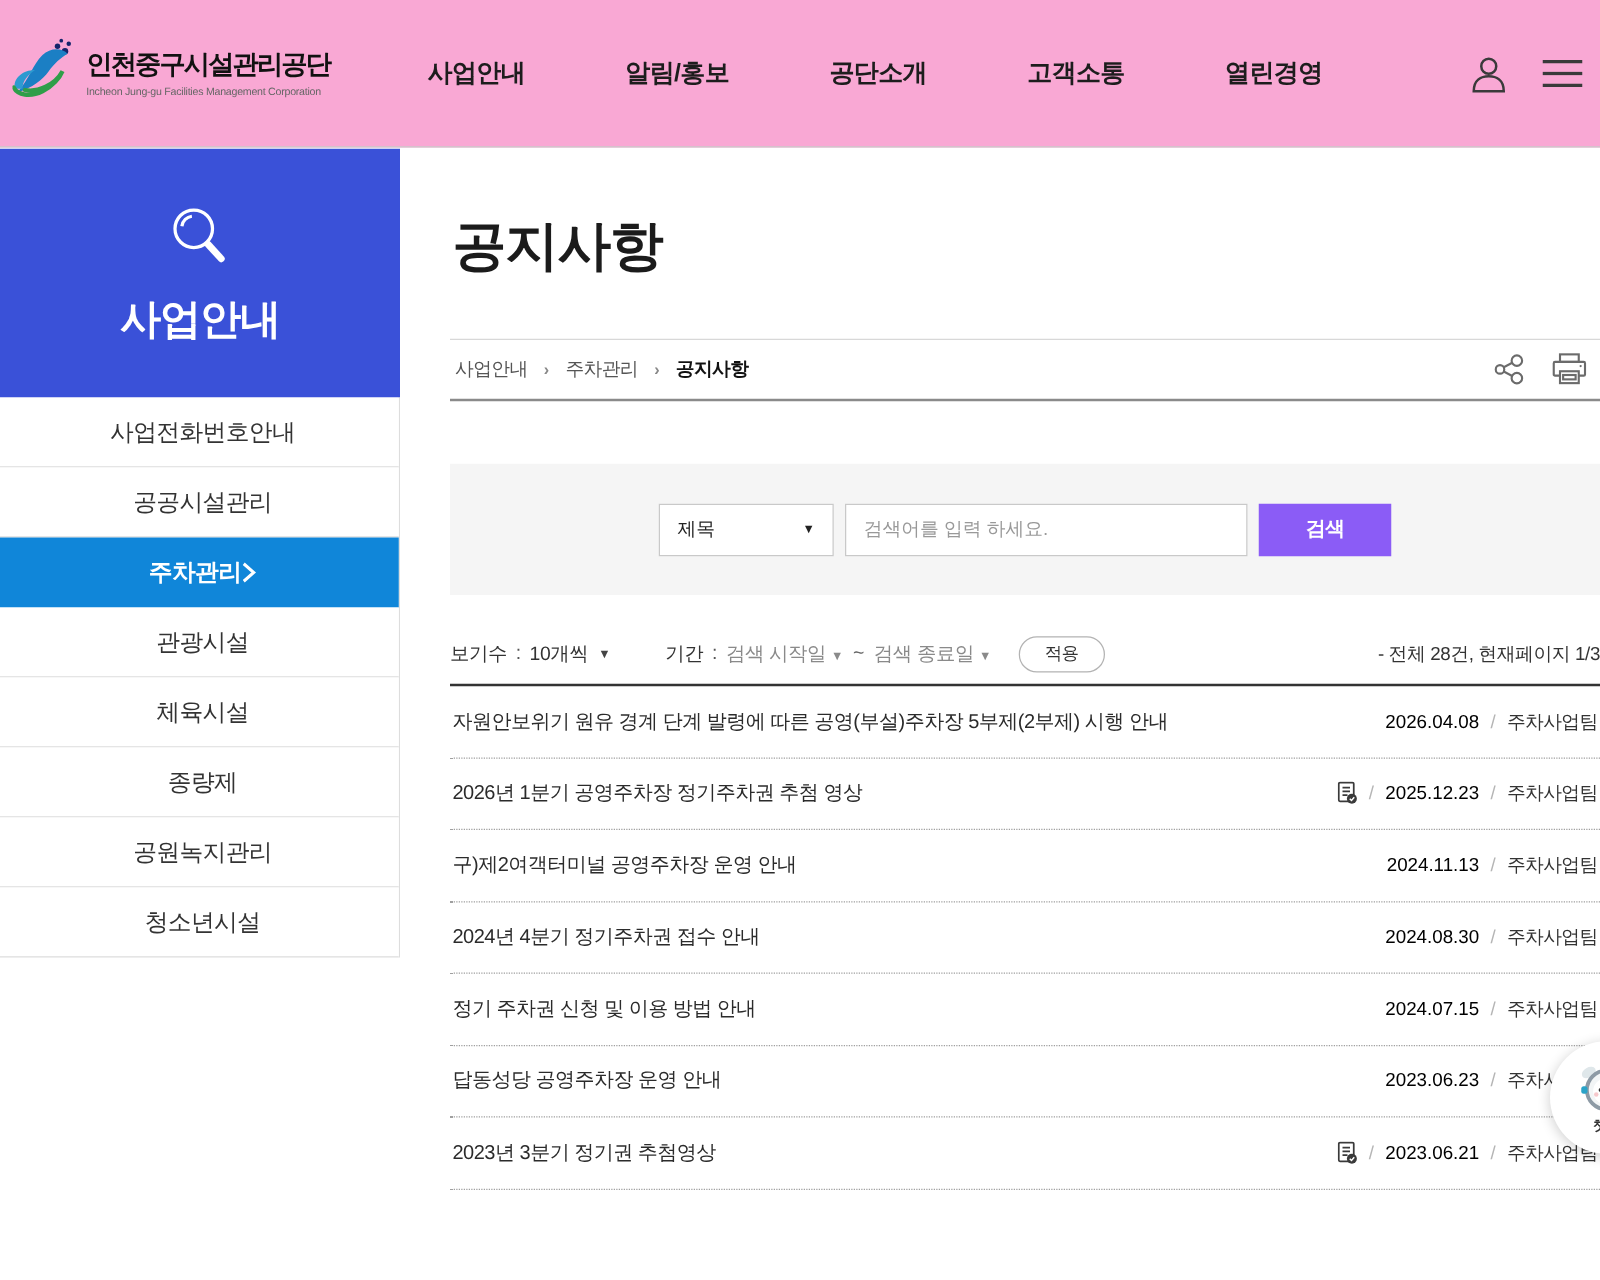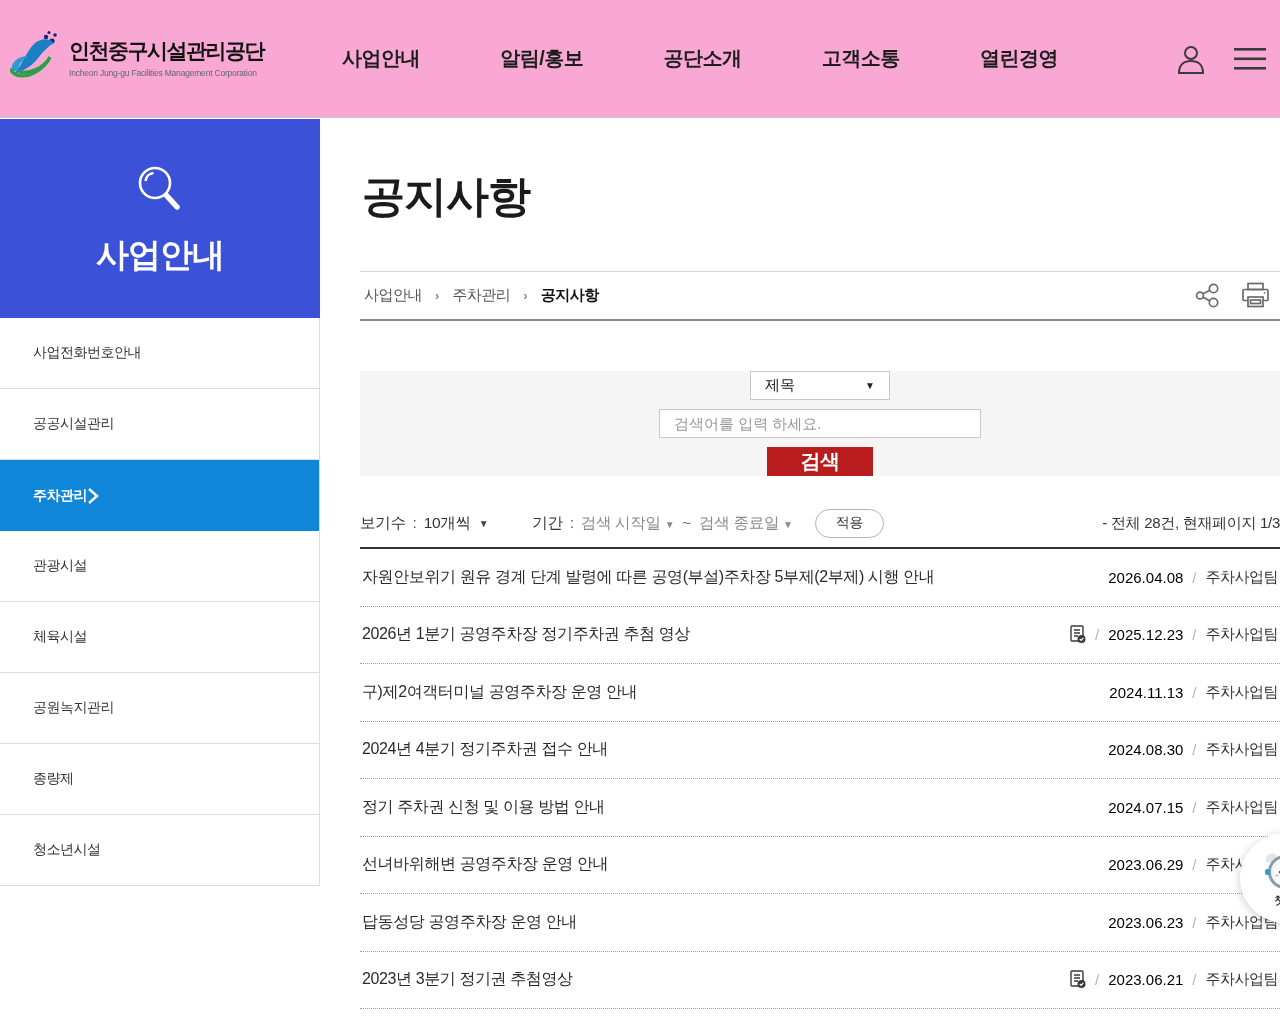--- a/index.html
+++ b/index.html
@@ -16,50 +16,50 @@
   .gnb-item { font-size:20px; font-weight:700; color:#1d1d1d; cursor:pointer; letter-spacing:-0.5px; }
   .hdr-icons { position:absolute; right:14px; top:0; height:100%; display:flex; align-items:center; gap:28px; }
   .hdr-icons svg { display:block; cursor:pointer; }
 
   
   .sidebar { position:absolute; left:0; top:119px; width:320px; }
   .side-head { height:199px; background:#3a51d8; color:#fff; display:flex; flex-direction:column;
     align-items:center; justify-content:center; gap:16px; }
   .side-head .s-title { font-size:33px; font-weight:700; letter-spacing:-1px; }
   .side-menu { border-right:1px solid #ddd; }
-  .side-item { height:71px; display:flex; align-items:center; padding:0 28px 0 33px;
-    border-bottom:1px solid #ddd; font-size:14px; color:#333; letter-spacing:-0.5px;
-    background:#fff; cursor:pointer; justify-content:flex-start; }
+  .side-item { height:56px; display:flex; align-items:center; padding:0 28px 0 33px;
+    border-bottom:1px solid #ddd; font-size:19px; color:#333; letter-spacing:-0.5px;
+    background:#fff; cursor:pointer; justify-content:center; }
   .side-item.active { background:#1086d9; color:#fff; font-weight:700; border-bottom:none; }
   .side-item .chev { display:none; }
   .side-item.active .chev { display:block; }
 
   
   .main { position:absolute; left:360px; top:118px; width:920px; }
   .page-title { margin:50px 0 0 2px; font-size:43px; font-weight:800; letter-spacing:-1px; color:#1b1b1b; }
 
   .crumb-bar { margin-top:45px; height:50px; border-top:1px solid #d8d8d8; border-bottom:2px solid #8a8a8a;
     display:flex; align-items:center; justify-content:space-between; }
   .crumbs { display:flex; align-items:center; gap:13px; margin-left:4px; }
   .crumbs .c { font-size:15px; color:#555; cursor:pointer; letter-spacing:-0.5px; }
   .crumbs .c.last { font-weight:700; color:#111; }
   .crumbs .gt { font-size:13px; color:#888; font-weight:700; }
   .crumb-icons { display:flex; align-items:center; gap:20px; margin-right:10px; }
   .crumb-icons svg { display:block; cursor:pointer; }
 
   .search-panel { margin-top:50px; height:105px; background:#f5f5f5; display:flex;
-    align-items:center; justify-content:center; gap:9px;flex-direction:column; }
+    align-items:center; justify-content:center; gap:9px; }
   .sel-box { width:140px; height:42px; background:#fff; border:1px solid #c9c9c9; display:flex;
     align-items:center; justify-content:space-between; padding:0 14px; font-size:15px; color:#222; cursor:pointer; }
   .sel-box .arr { font-size:10px; color:#222; }
   .search-input { width:322px; height:42px; border:1px solid #c9c9c9; padding:0 14px; font-size:15px;
     color:#333; outline:none; font-family:inherit; }
   .search-input::placeholder { color:#999; }
-  .search-btn { width:106px; height:42px; background:#b91c1c; color:#fff; border:none;
-    font-size:20px; font-weight:700; cursor:pointer; font-family:inherit; letter-spacing:-0.5px; }
+  .search-btn { width:106px; height:42px; background:#8b5cf6; color:#fff; border:none;
+    font-size:16px; font-weight:700; cursor:pointer; font-family:inherit; letter-spacing:-0.5px; }
 
   .filter-bar { margin-top:28px; height:38px; display:flex; align-items:center; font-size:15.5px;
     color:#333; letter-spacing:-0.3px; }
   .f-label { font-weight:400; color:#333; }
   .f-colon { margin:0 7px; color:#555; }
   .f-val { color:#333; cursor:pointer; }
   .f-arr { font-size:10px; color:#444; margin-left:8px; cursor:pointer; }
   .f-gap { width:44px; }
   .f-date { color:#8a8a8a; cursor:pointer; }
   .f-date .f-arr { color:#8a8a8a; margin-left:4px; }
@@ -148,24 +148,24 @@
           <path d="M2 2 L10 9 L2 16"></path>
         </svg>
     </div>
     <div class="side-item">
       <span>관광시설</span>
     </div>
     <div class="side-item">
       <span>체육시설</span>
     </div>
     <div class="side-item">
+      <span>종량제</span>
+    </div>
+    <div class="side-item">
       <span>공원녹지관리</span>
-    </div>
-    <div class="side-item">
-      <span>종량제</span>
     </div>
     <div class="side-item">
       <span>청소년시설</span>
     </div>
   </div>
 </div>
 
 <div class="main">
   <h1 class="page-title">공지사항</h1>
 
@@ -272,28 +272,20 @@
 
     <div class="row">
       <span class="row-title">정기 주차권 신청 및 이용 방법 안내</span>
       <span class="row-meta">
         <span class="date">2024.07.15</span>
         <span class="sep">/</span>
         <span class="team">주차사업팀</span>
       </span>
     </div>
 
-    <div class="row">
-      <span class="row-title">선녀바위해변 공영주차장 운영 안내</span>
-      <span class="row-meta">
-        <span class="date">2023.06.29</span>
-        <span class="sep">/</span>
-        <span class="team">주차사업팀</span>
-      </span>
-    </div>
 
     <div class="row">
       <span class="row-title">답동성당 공영주차장 운영 안내</span>
       <span class="row-meta">
         <span class="date">2023.06.23</span>
         <span class="sep">/</span>
         <span class="team">주차사업팀</span>
       </span>
     </div>
 

